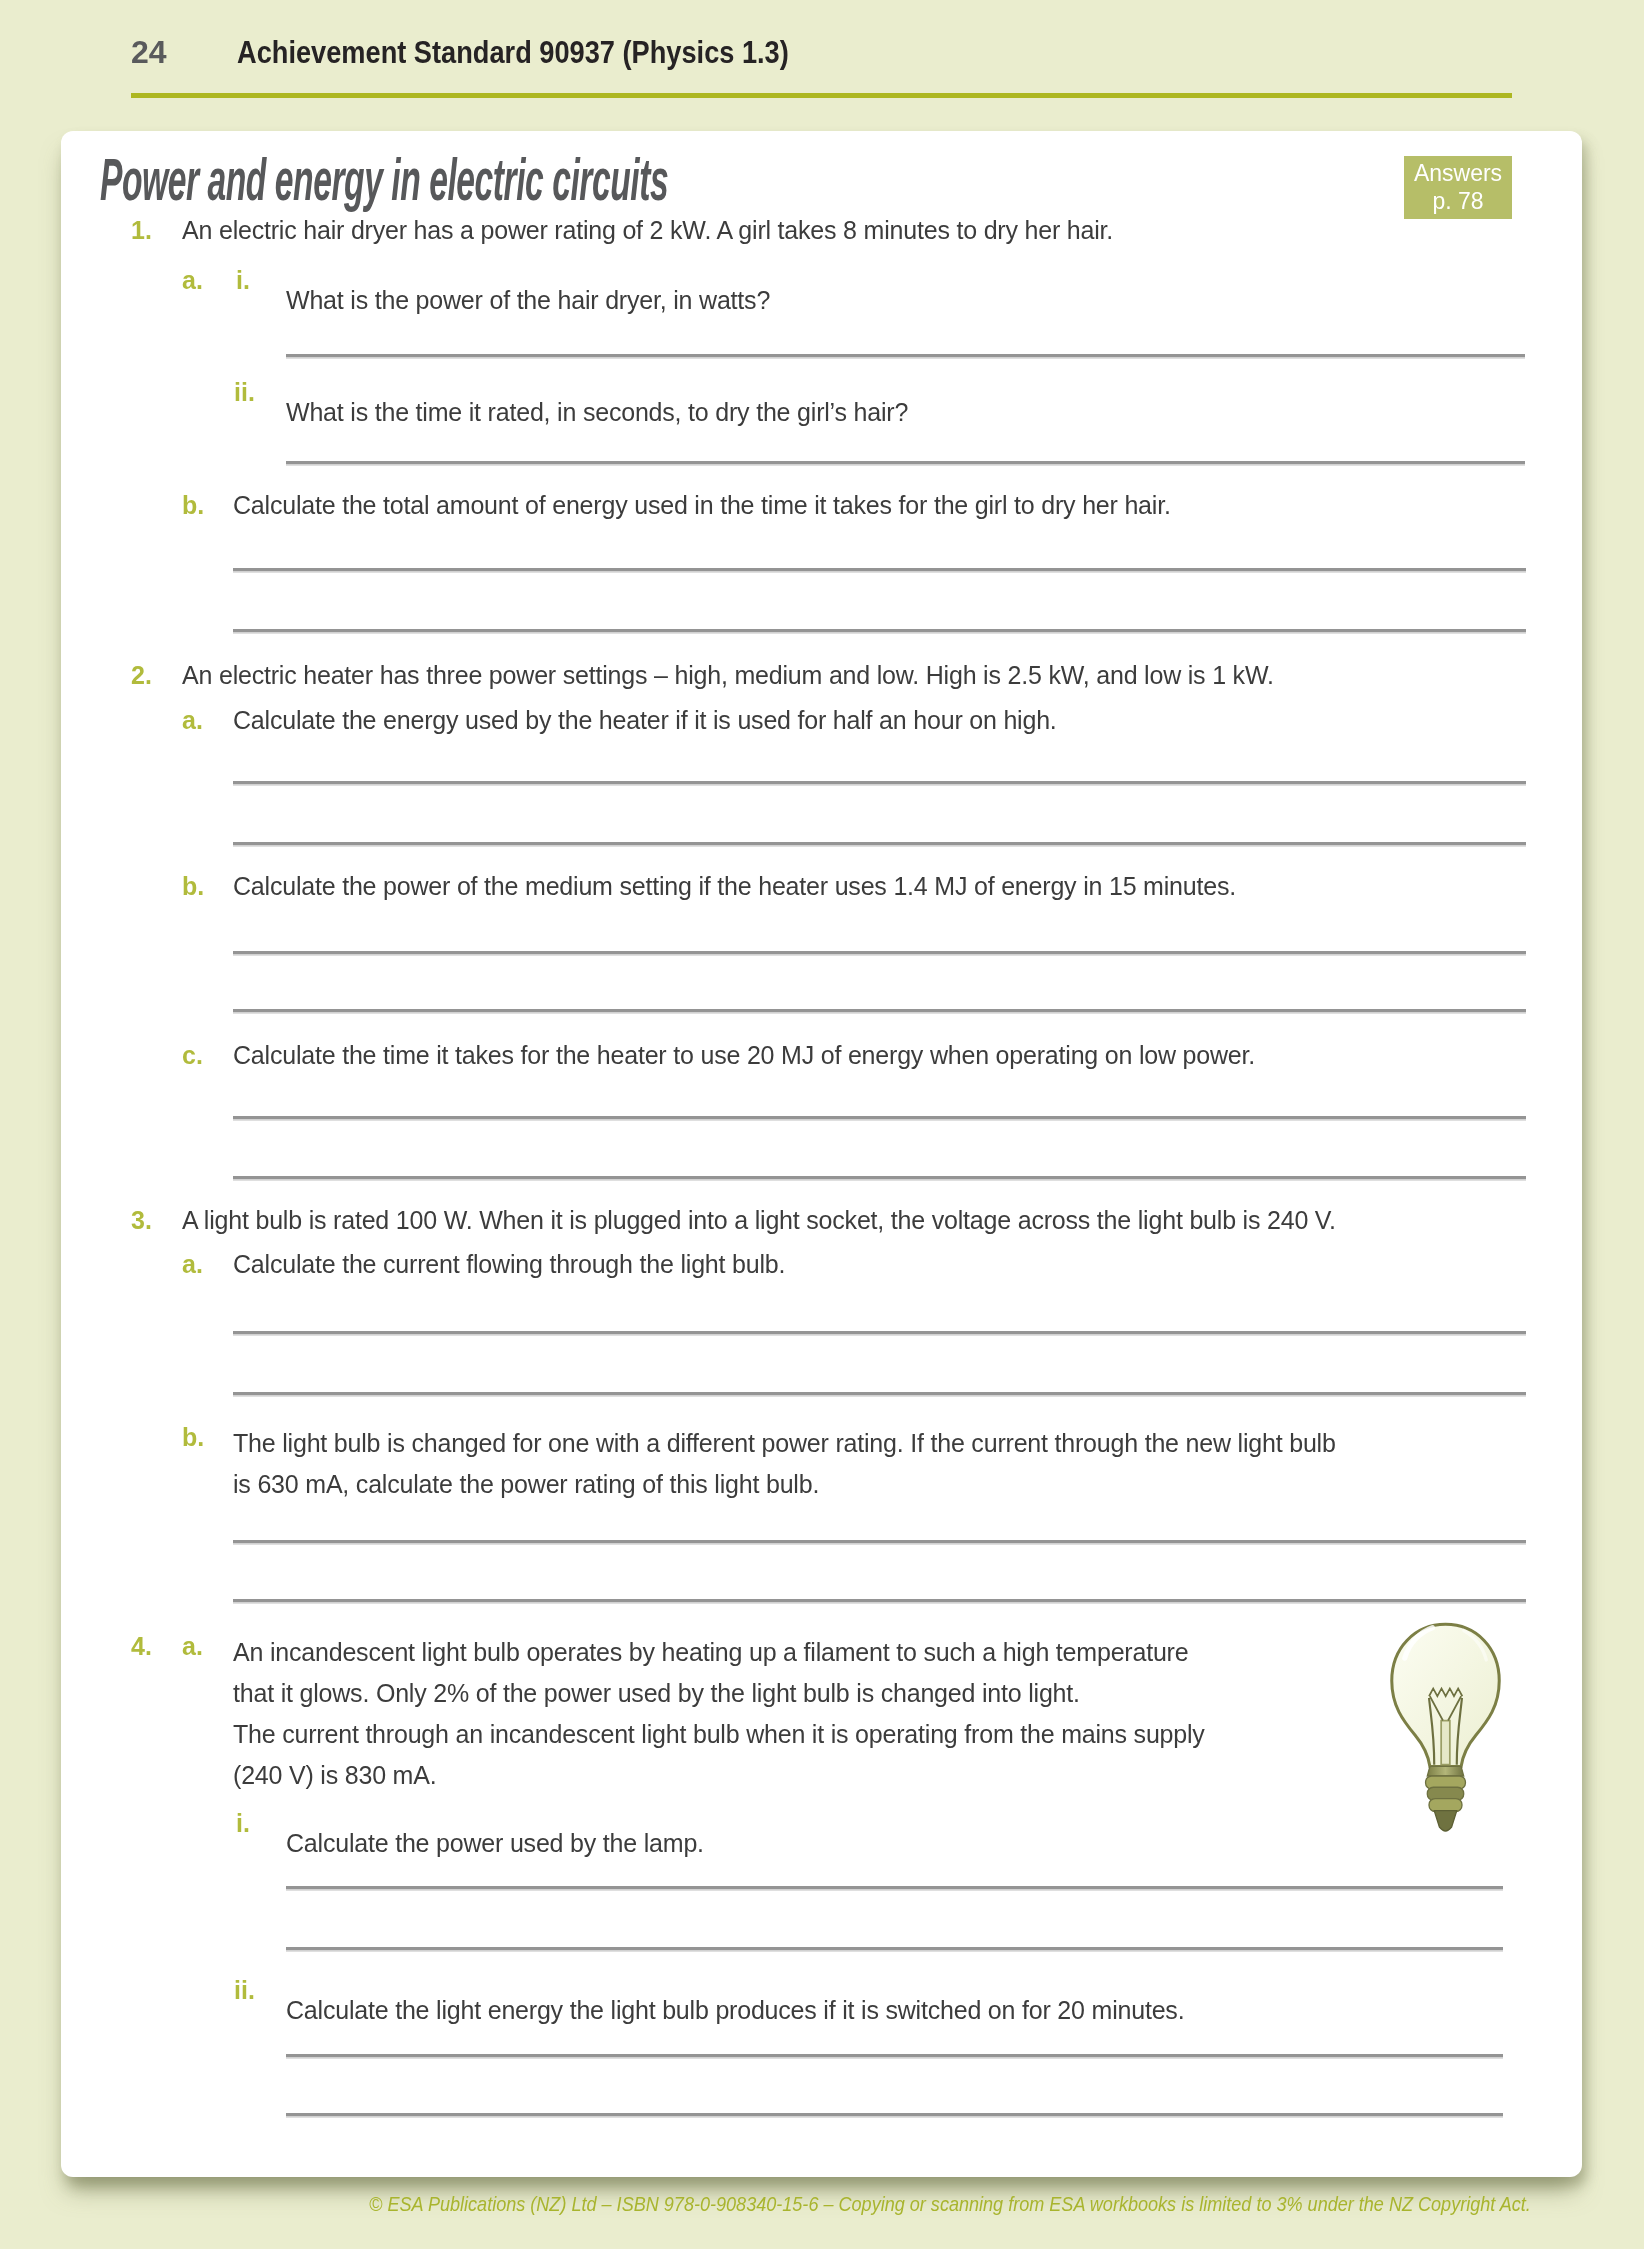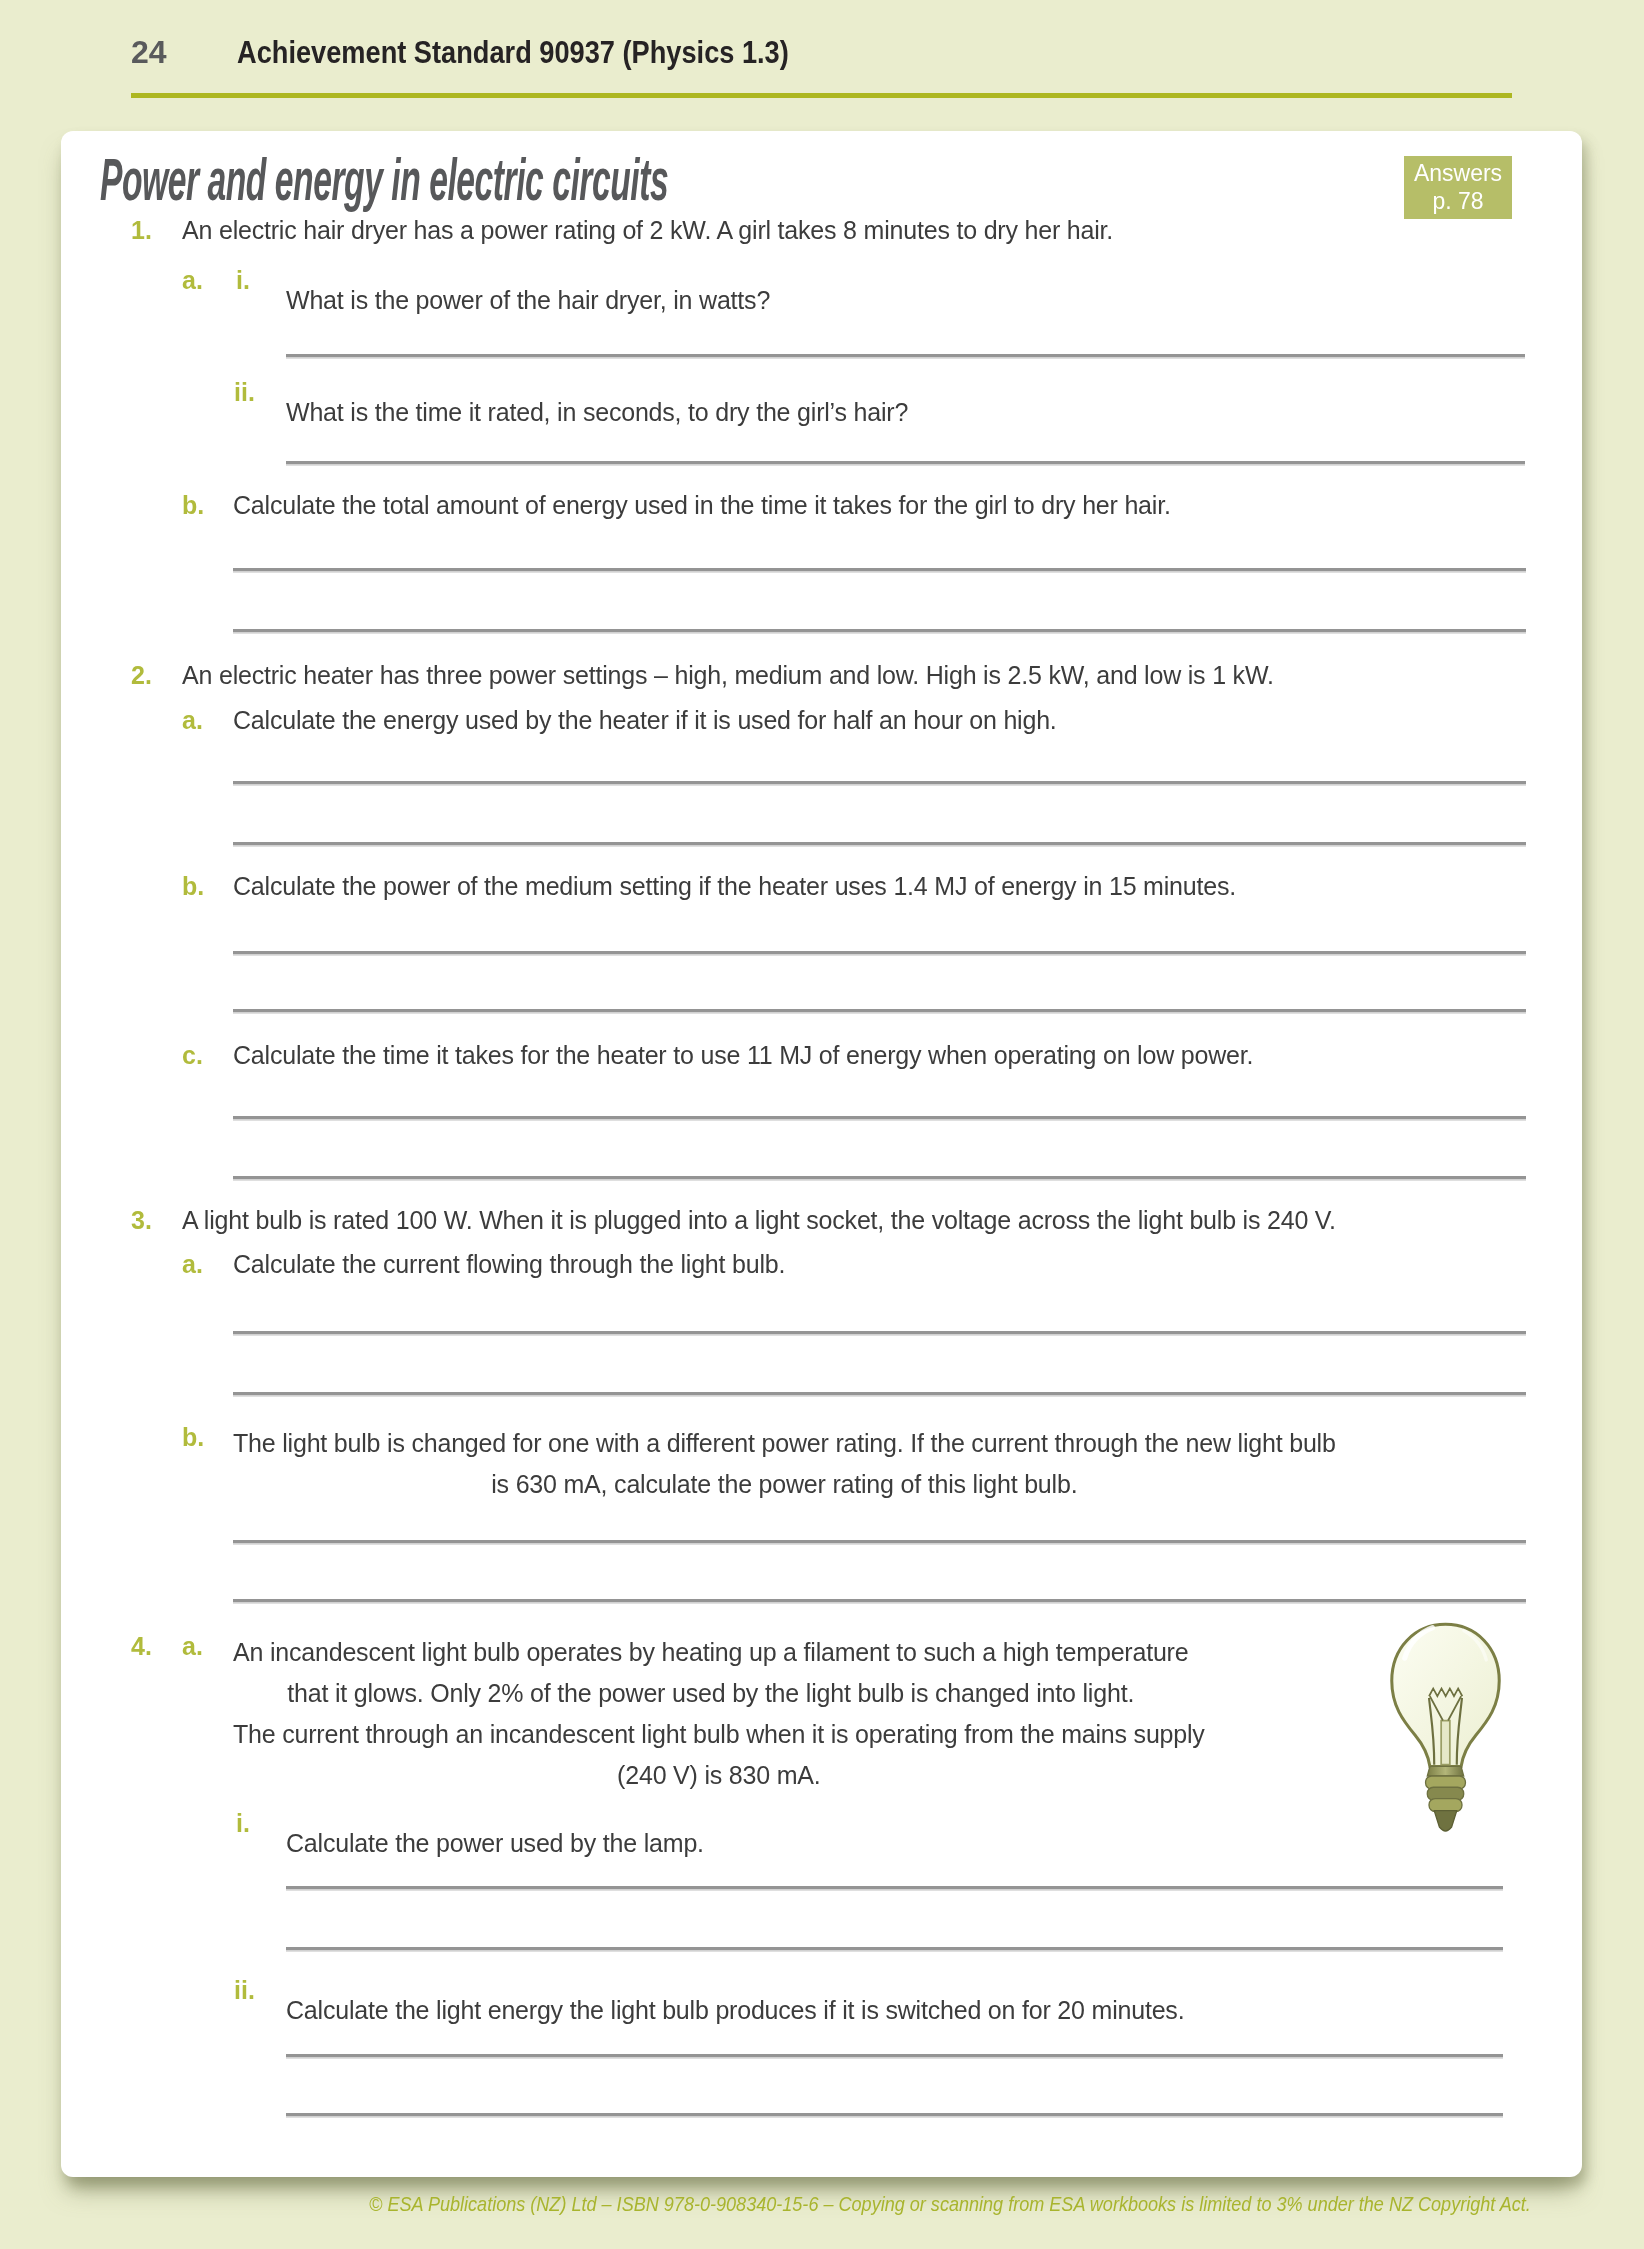--- a/index.html
+++ b/index.html
@@ -47,21 +47,21 @@
     white-space:nowrap;
   }
   .txt {
     position:absolute; top:0; font-size:25px; color:#3c3c3c; white-space:nowrap;
     letter-spacing:-0.2px;
   }
   .block {
     position:absolute; top:0; font-size:25px; color:#3c3c3c; line-height:41px;
     letter-spacing:-0.2px;
   }
-  .block div { white-space:nowrap;text-align:center; }
+  .block div { white-space:nowrap; }
   .x-num { left:70px; }
   .x-sub { left:121px; }
   .x-rom { left:175px; }
   .t-q   { left:121px; }
   .t-sub { left:172px; }
   .t-rom { left:225px;margin-top:20px; }
   .ansline {
     position:absolute; height:2.5px; background:#949494;
     box-shadow:0 1.7px 0 rgba(190,190,190,0.7);
   }
@@ -132,21 +132,21 @@
 
   <div class="row" style="top:741px">
     <span class="lab x-sub">b.</span>
     <div class="txt t-sub">Calculate the power of the medium setting if the heater uses 1.4 MJ of energy in 15 minutes.</div>
   </div>
   <div class="ansline ln-a" style="top:820px"></div>
   <div class="ansline ln-a" style="top:878px"></div>
 
   <div class="row" style="top:910px">
     <span class="lab x-sub">c.</span>
-    <div class="txt t-sub">Calculate the time it takes for the heater to use 11 MJ of energy when operating on low power.</div>
+    <div class="txt t-sub">Calculate the time it takes for the heater to use 20 MJ of energy when operating on low power.</div>
   </div>
   <div class="ansline ln-a" style="top:985px"></div>
   <div class="ansline ln-a" style="top:1045px"></div>
 
   <div class="row" style="top:1075px">
     <span class="lab x-num">3.</span>
     <div class="txt t-q">A light bulb is rated 100 W. When it is plugged into a light socket, the voltage across the light bulb is 240 V.</div>
   </div>
 
   <div class="row" style="top:1119px">

